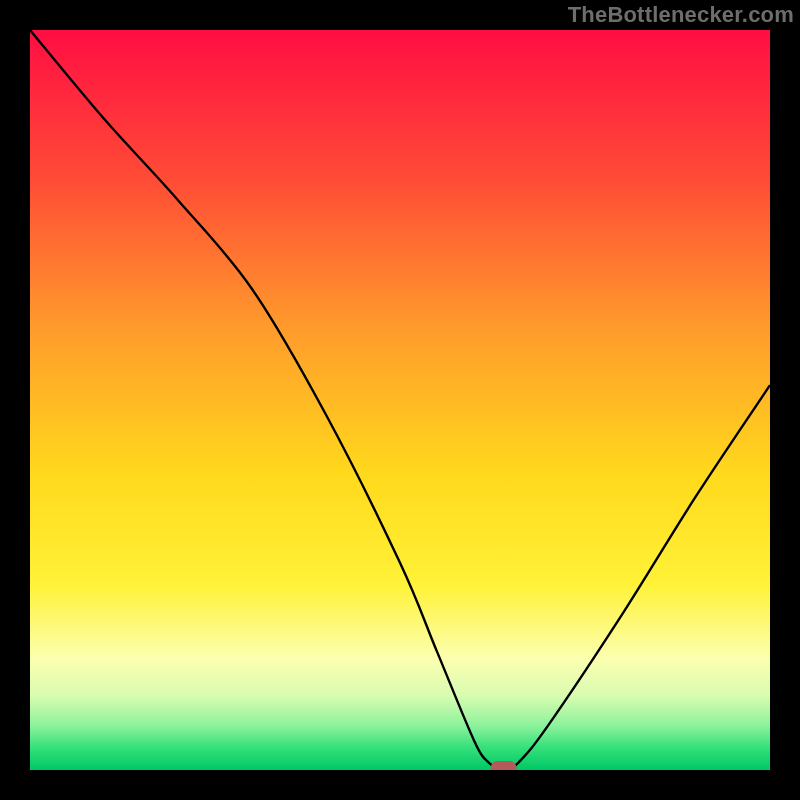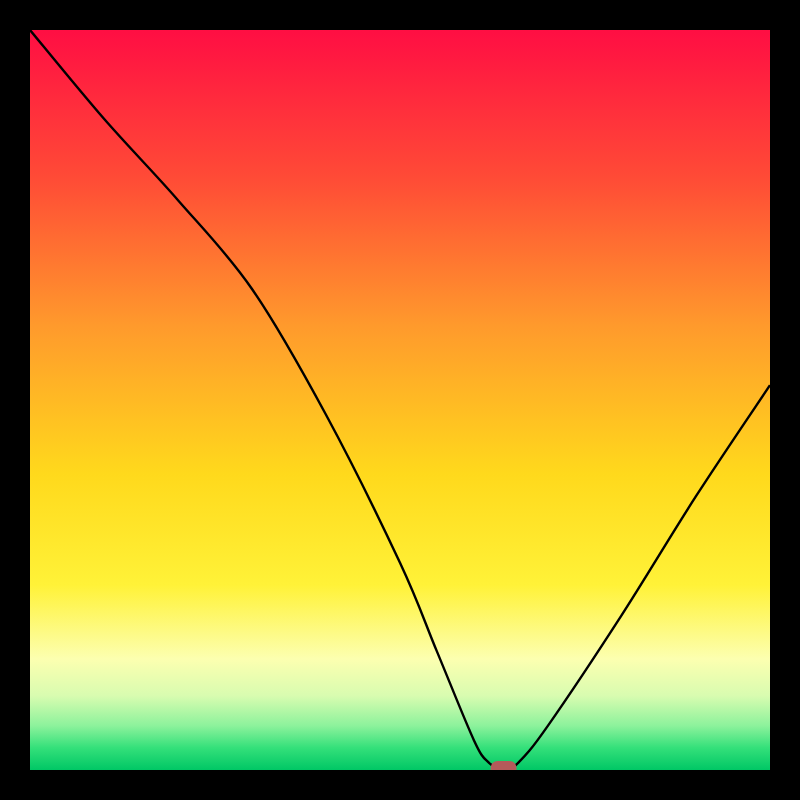--- a/index.html
+++ b/index.html
@@ -32,20 +32,21 @@
     top: 30px;
     width: 740px;
     height: 740px;
   }
   svg { display: block; }
 </style>
 </head>
 <body>
 
 <div class="frame">
+  <div class="attribution">TheBottleneсker.com</div>
 
   <div class="plot-wrap">
     <svg id="chart-svg" width="740" height="740" viewBox="0 0 740 740">
       <defs>
         <linearGradient id="bg-grad" x1="0" y1="0" x2="0" y2="1">
             <stop offset="0%" stop-color="#ff0e43"></stop>
             <stop offset="20%" stop-color="#ff4b36"></stop>
             <stop offset="40%" stop-color="#ff9a2c"></stop>
             <stop offset="60%" stop-color="#ffd91c"></stop>
             <stop offset="75%" stop-color="#fff238"></stop>

